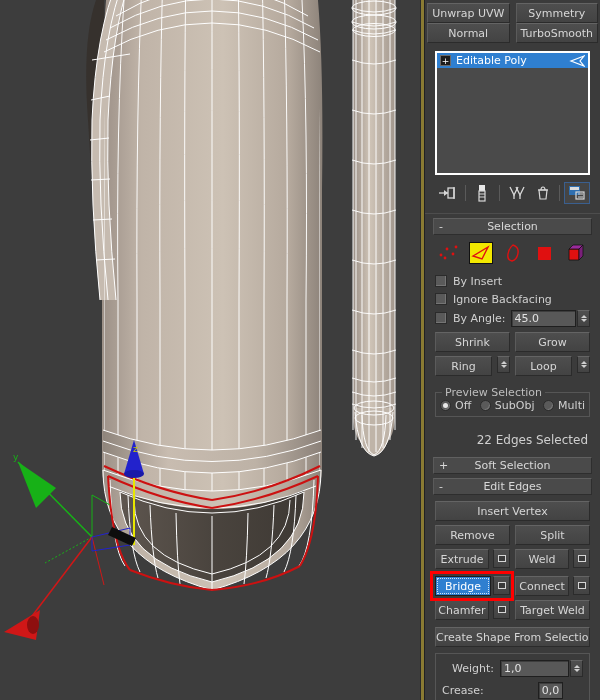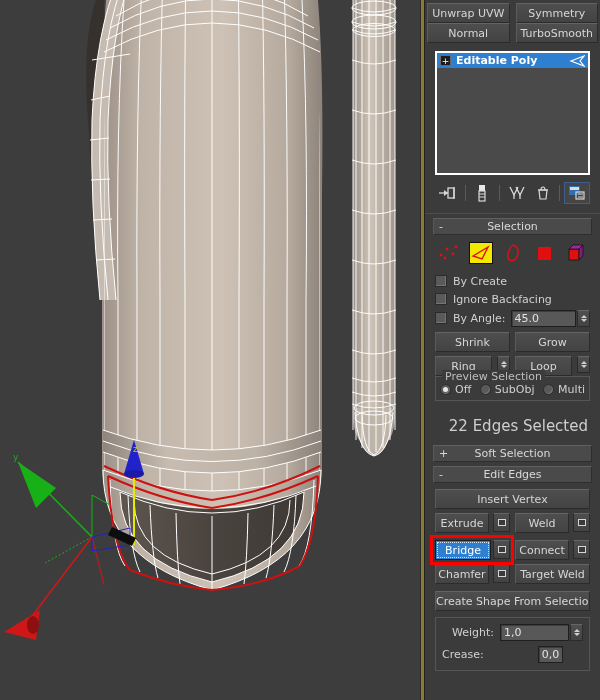--- a/index.html
+++ b/index.html
@@ -65,21 +65,21 @@
     background: #2f7fd0; color: #ffffff;
     cursor: default; user-select: none;
   }
   .stack-expand {
     width: 11px; height: 11px; margin-right: 5px;
     background: #1c1c1c; color: #fff;
     font-size: 9px; line-height: 10px; text-align: center;
     border: 1px solid #6a6a6a;
     flex: none;
   }
-  .stack-label { flex: 1; font-weight: bold; }
+  .stack-label { flex: 1; }
   .stack-arrow { width: 16px; height: 12px; flex: none; }
 
   
   #stack-toolbar {
     display: flex; align-items: center; justify-content: center;
     gap: 0px; height: 28px; margin: 4px 10px 0 10px;
   }
   #stack-toolbar .tb-icon {
     width: 26px; height: 22px;
     display: flex; align-items: center; justify-content: center;
@@ -167,21 +167,21 @@
   .sq-btn i {
     display: block; width: 8px; height: 7px;
     border: 1px solid #d5d5d5; background: #3a3a3a;
   }
   .pair { display: flex; flex: 1; gap: 4px; }
   .pair .max-btn { flex: 1; }
 
   
   .groupbox {
     position: relative;
-    margin-top: 0;
+    margin-top: 16px;
     border: 1px solid #565656;
     padding: 6px 4px 4px 4px;
   }
   .groupbox > .gb-title {
     position: absolute; top: -7px; left: 6px;
     background: #3b3b3b; padding: 0 3px;
     font-size: 11px; color: #bdbdbd; user-select: none;
   }
   .radio-row { display: flex; align-items: center; justify-content: space-between; }
   .radio-item { display: flex; align-items: center; font-size: 11px; color: #d0d0d0; cursor: default; }
@@ -189,21 +189,21 @@
     width: 11px; height: 11px; border-radius: 50%; margin-right: 4px; flex: none;
     background: #5a5a5a; border: 1px solid #2b2b2b;
     box-shadow: inset -1px -1px 0 #767676;
     display: flex; align-items: center; justify-content: center;
   }
   .radio-dot.on::after {
     content: ""; width: 5px; height: 5px; border-radius: 50%; background: #e8e8e8;
   }
 
   .status-line {
-    text-align: right; font-size: 15px; color: #cfcfcf;
+    text-align: right; font-size: 12px; color: #cfcfcf;
     margin-top: 16px; padding-right: 2px; user-select: none;
   }
 
   
   #bridge-wrap {
     position: relative; display: flex; flex: 1; gap: 2px;
   }
   #bridge-highlight {
     position: absolute; left: -5px; top: -5px; right: -4px; bottom: -5px;
     border: 3px solid #ff0000; pointer-events: none;
@@ -542,21 +542,21 @@
             <svg width="20" height="18" viewBox="0 0 20 18">
               <polygon points="2,5 12,5 12,16 2,16" fill="#e01010" stroke="#111" stroke-width="0.8"></polygon>
               <polygon points="2,5 6,1 16,1 12,5" fill="#9a2a9a" stroke="#111" stroke-width="0.8"></polygon>
               <polygon points="12,5 16,1 16,12 12,16" fill="#7a1f7a" stroke="#111" stroke-width="0.8"></polygon>
             </svg>
           </div>
         </div>
 
         <div class="chk-row">
           <span class="chk-box"></span>
-          <span class="chk-label">By Create</span>
+          <span class="chk-label">By Insert</span>
         </div>
 
         <div class="chk-row">
           <span class="chk-box"></span>
           <span class="chk-label">Ignore Backfacing</span>
         </div>
 
         <div class="chk-row" style="height:20px;">
           <span class="chk-box"></span>
           <span class="chk-label">By Angle:</span>
@@ -622,20 +622,24 @@
       <div class="rollout-header">
         <span class="pm">-</span>
         <span>Edit Edges</span>
       </div>
       <div class="rollout-body" style="padding-top:6px;">
 
         <div class="row2" style="margin-top:0;">
           <div class="max-btn">Insert Vertex</div>
         </div>
 
+        <div class="row2">
+          <div class="max-btn">Remove</div>
+          <div class="max-btn">Split</div>
+        </div>
 
         <div class="row2">
           <div class="pair">
             <div class="max-btn">Extrude</div>
             <div class="sq-btn">
                 <i></i>
               </div>
           </div>
           <div class="pair">
             <div class="max-btn">Weld</div>

